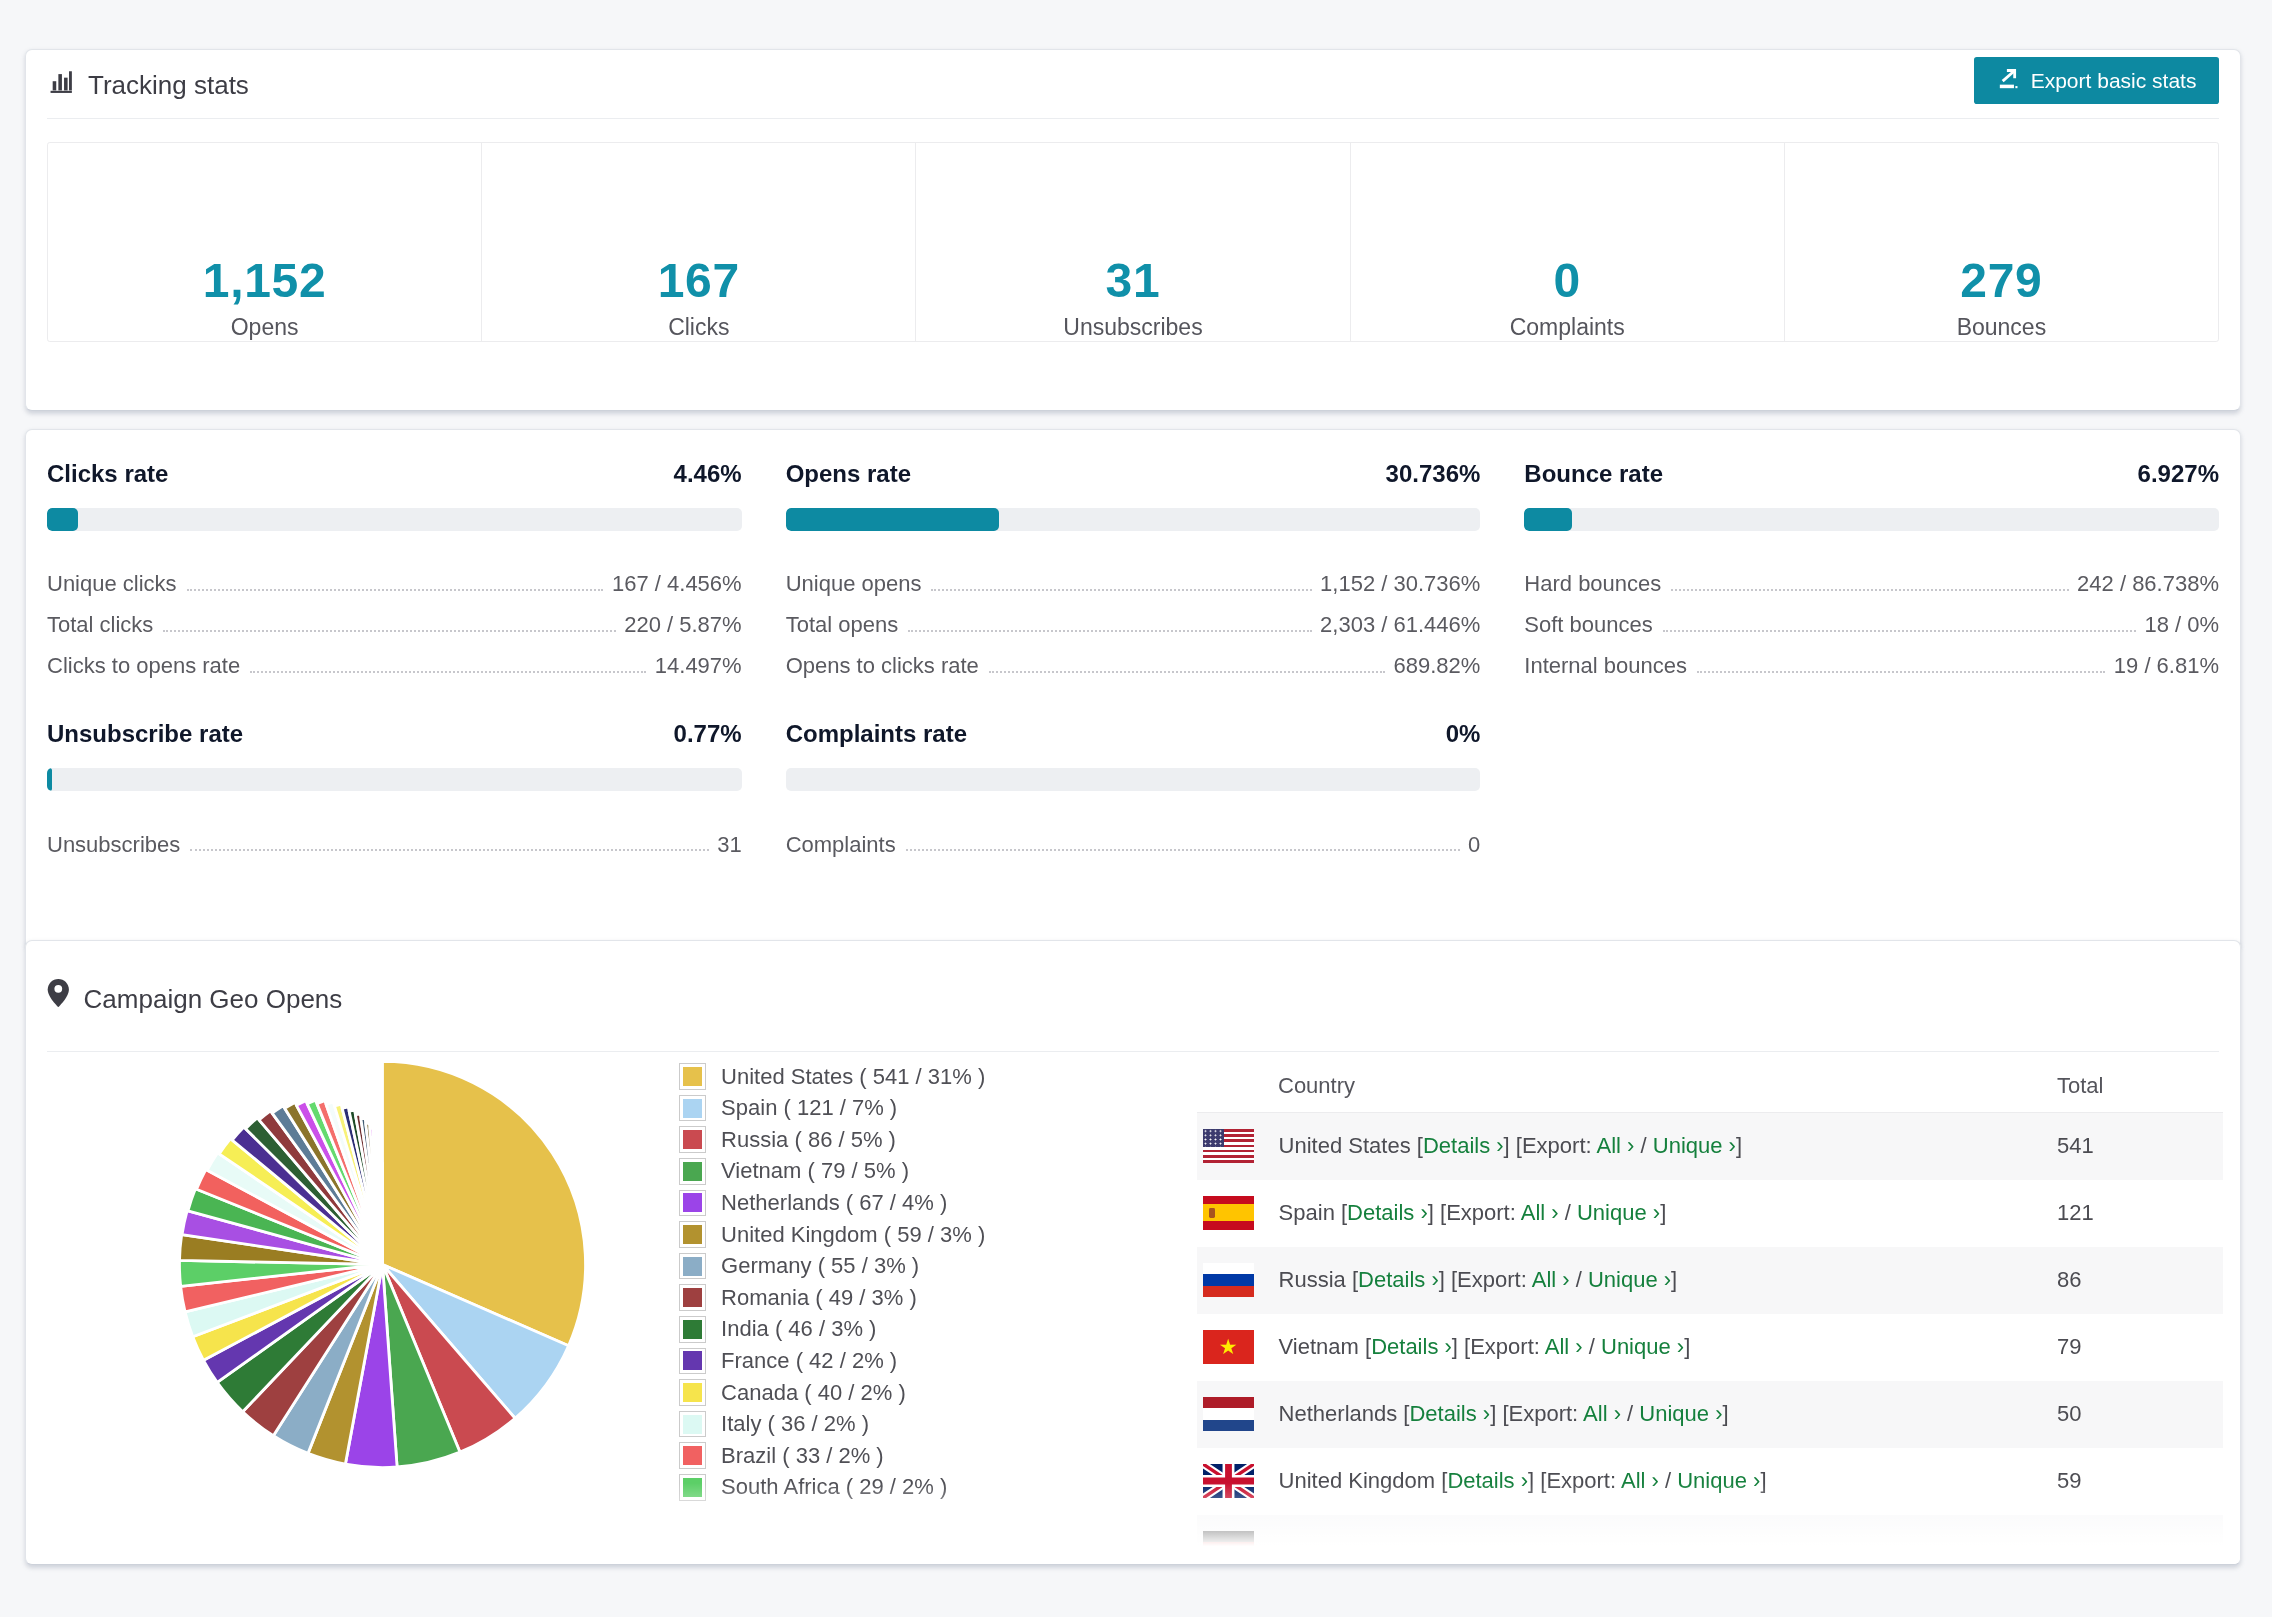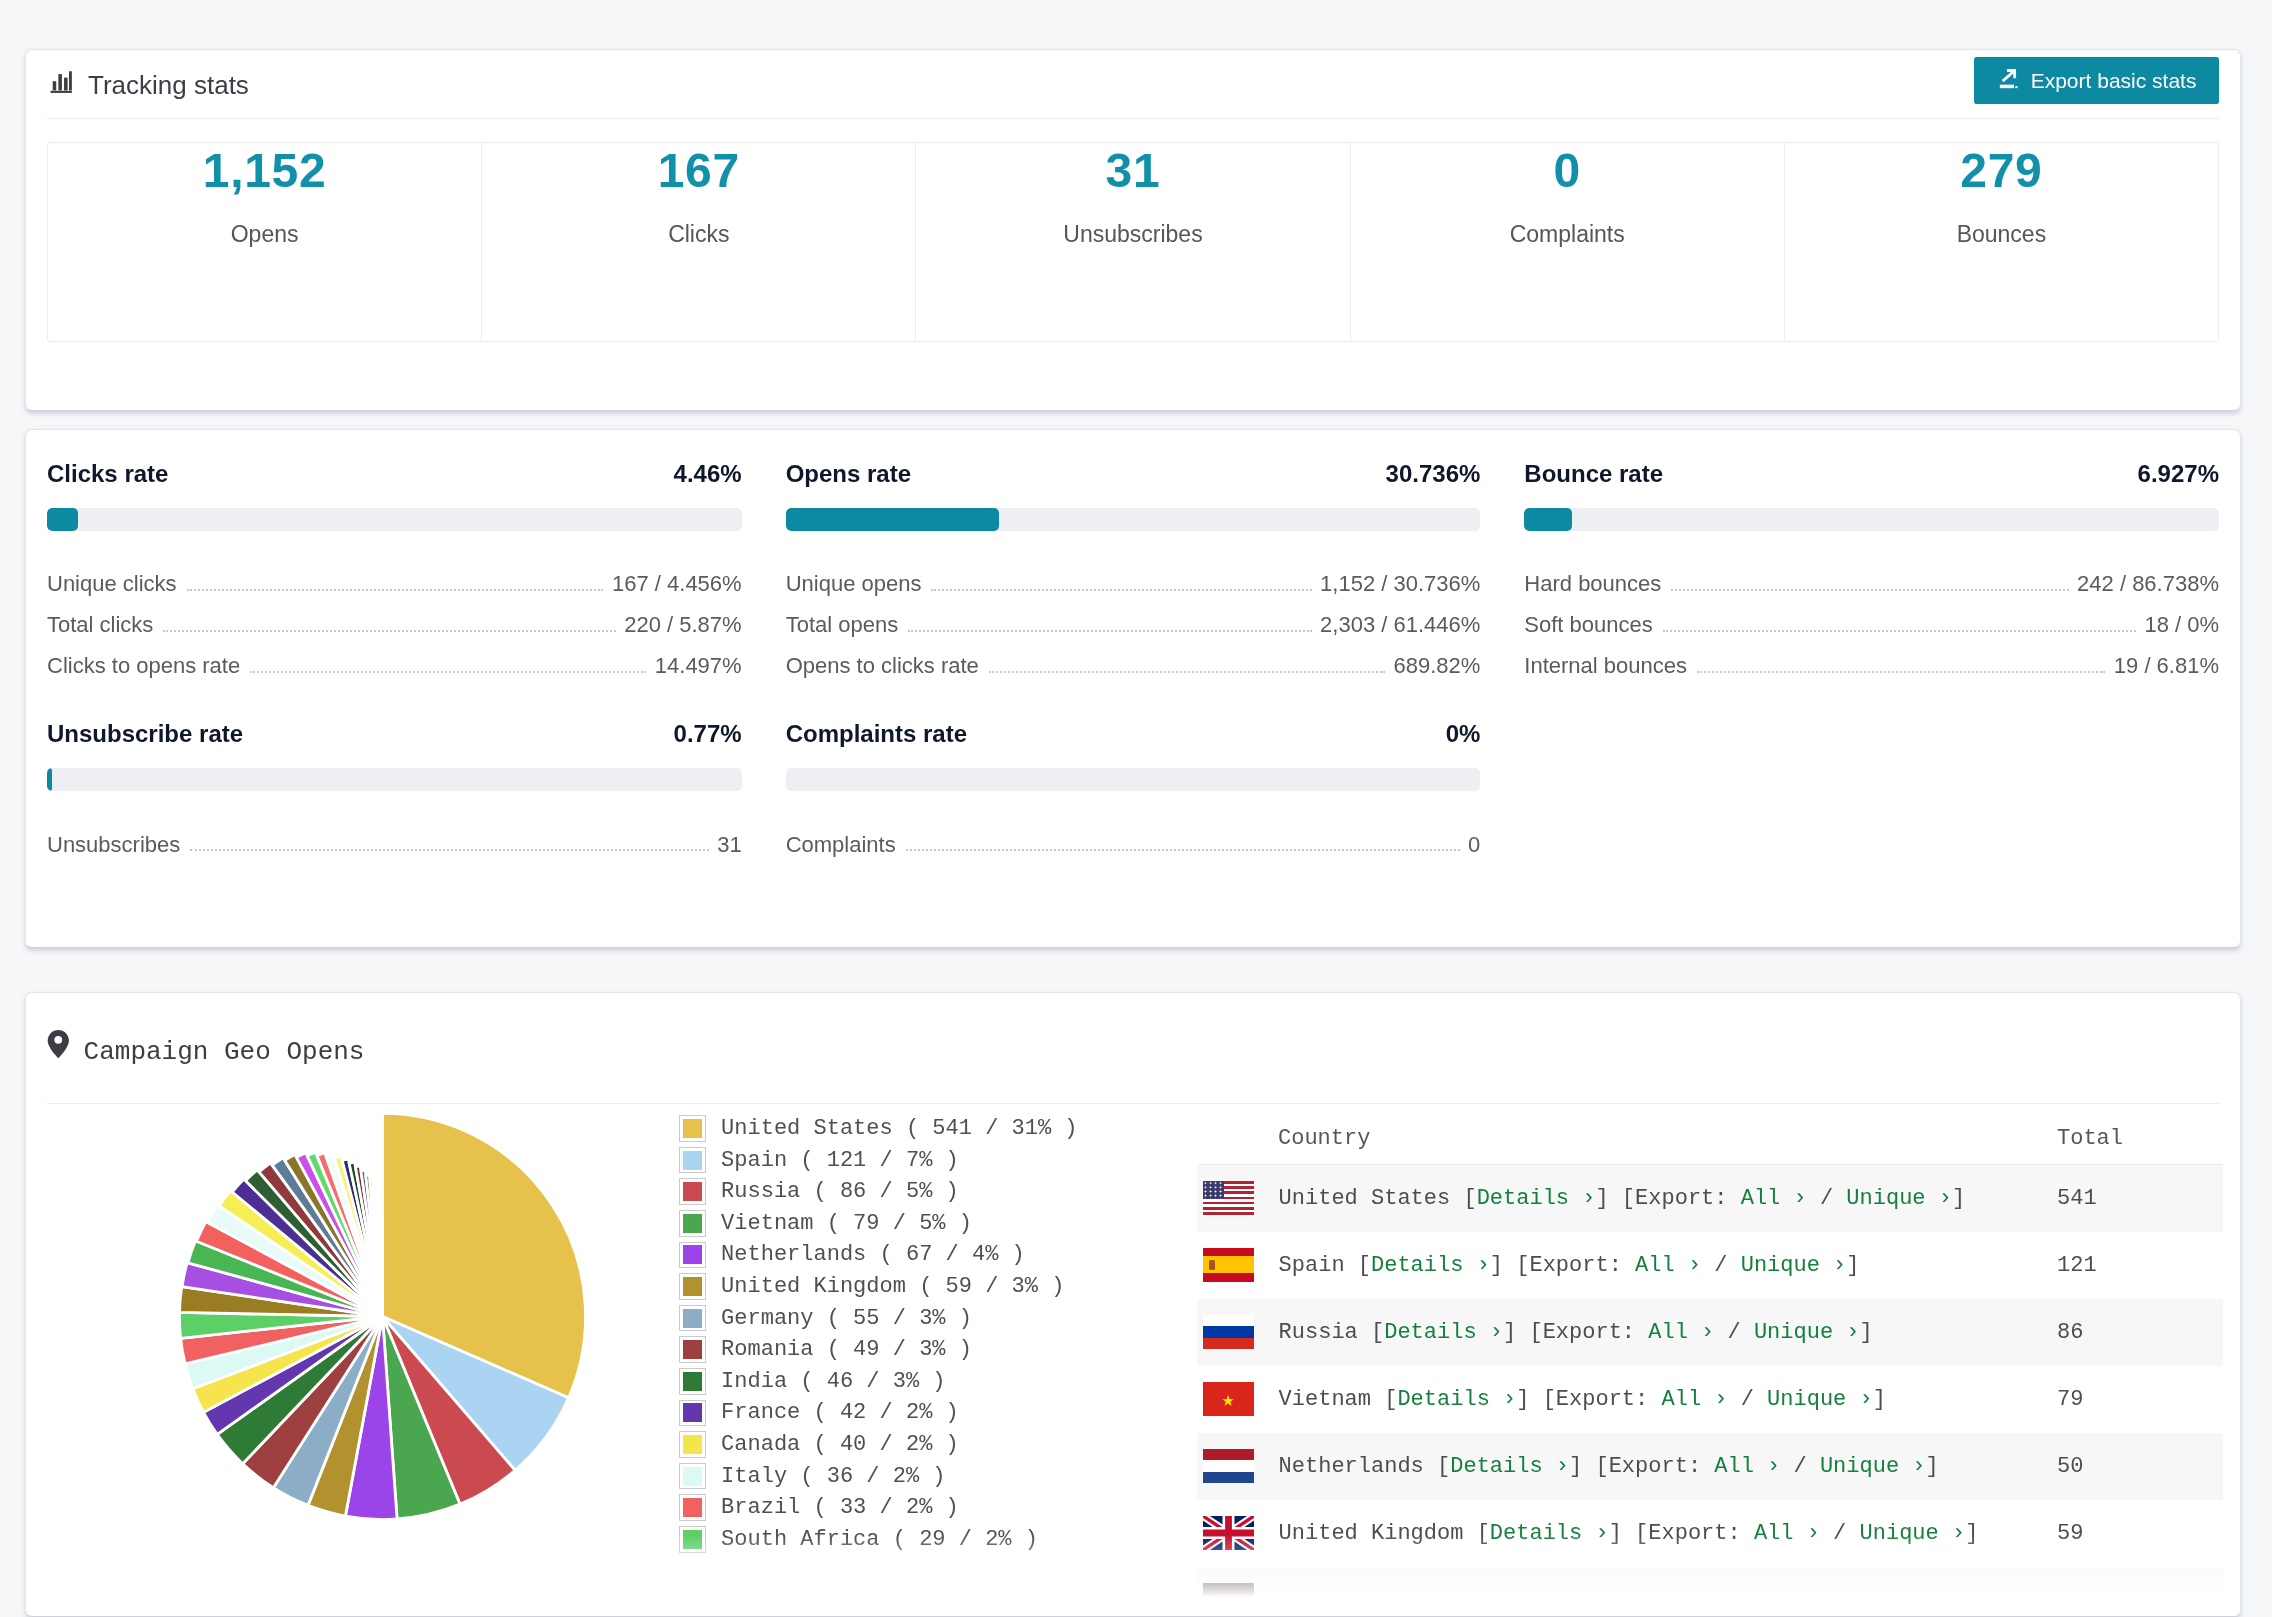--- a/index.html
+++ b/index.html
@@ -10,36 +10,36 @@
     color:#4c4c52;
   }
   .card{
     position:absolute;left:25px;width:2216px;background:#fff;
     border:0.7px solid #e2e5ea;border-bottom-color:#cdd2da;border-radius:7px;
     box-shadow:0 2.1px 4.2px rgba(100,110,135,.25);
     box-sizing:border-box;
   }
   #card-tracking{top:49px;height:362px;}
   #card-rates{top:429px;height:519px;}
-  #card-geo{top:992px;height:625px;overflow:hidden;font-family:Liberation Mono, monospace;}
+  #card-geo{top:940px;height:625px;overflow:hidden;}
 
   .card-header{display:flex;align-items:center;height:68px;padding:0 21px;position:relative;}
   #card-geo .card-header{height:110px;}
   .card-title{display:flex;align-items:flex-end;gap:14px;font-size:26px;color:#3d3d45;font-weight:400;}
   .divider{border-top:0.7px solid #ebedf0;margin:0 21px;}
 
   .export-btn{
     position:absolute;right:21px;top:7px;height:47px;padding:0 22.6px;
     display:flex;align-items:center;gap:11.3px;
     background:#0d89a1;color:#fff;font-size:21px;border:none;border-radius:2.8px;cursor:pointer;
     font-family:inherit;
   }
 
   .stats-row{display:flex;margin:22.6px 21px 0;height:198px;border:0.7px solid #ececee;border-radius:2.8px;}
-  .stat-box{flex:1;display:flex;flex-direction:column;align-items:center;justify-content:flex-start;gap:23px;}
+  .stat-box{flex:1;display:flex;flex-direction:column;align-items:center;justify-content:flex-end;gap:6px;}
   .stat-box + .stat-box{border-left:0.7px solid #ececee;}
   .stat-value{font-size:48px;font-weight:700;color:#1090a9;letter-spacing:0.7px;}
   .stat-label{font-size:23px;color:#55555c;}
 
   .rates-grid{display:grid;grid-template-columns:1fr 1fr 1fr;column-gap:44px;row-gap:41px;padding:30px 21px 0;}
   .rate-head{display:flex;justify-content:space-between;align-items:baseline;margin-bottom:20px;}
   .rate-title,.rate-value{font-size:24px;font-weight:700;color:#0f172a;}
   .progress{height:23px;background:#edeff2;border-radius:5px;overflow:hidden;}
   .progress-fill{height:100%;background:#0d8aa2;border-radius:5px;}
   .rate-rows{margin-top:25.4px;}

